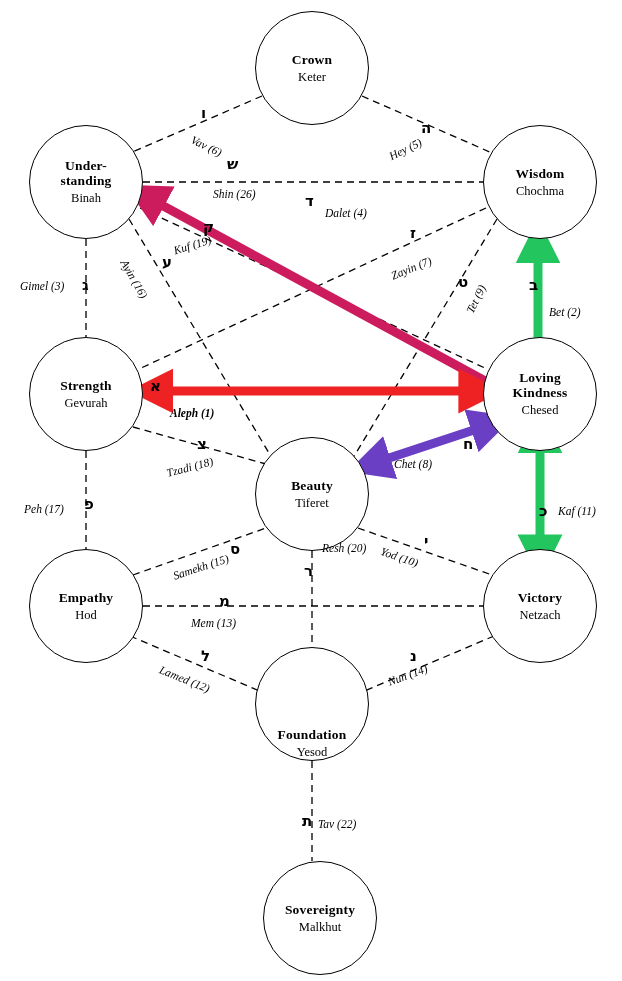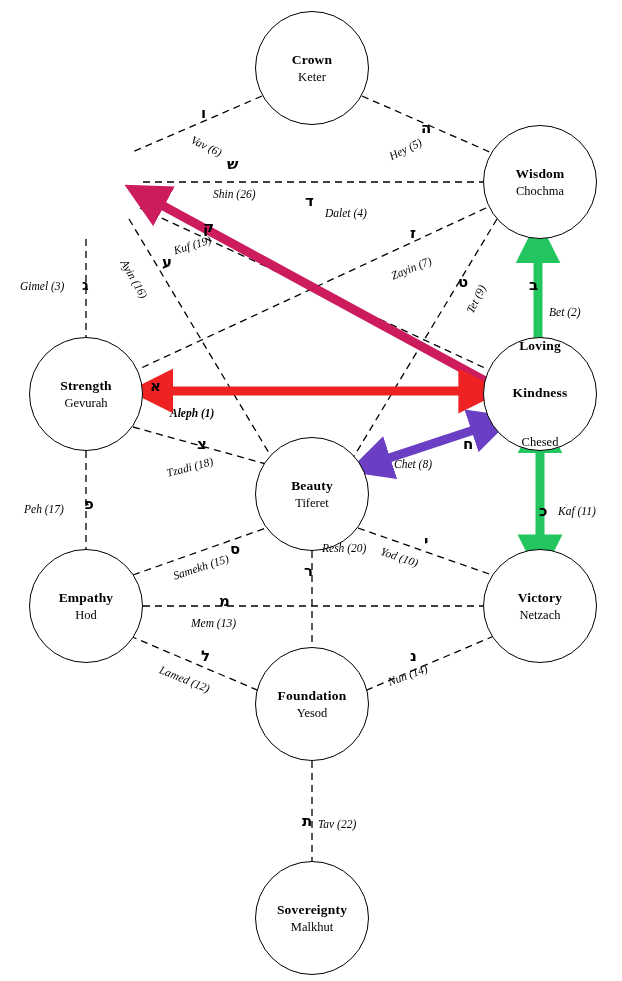--- a/index.html
+++ b/index.html
@@ -148,58 +148,63 @@
       <line x1="540" y1="430" x2="540" y2="556" stroke="#22c55e" stroke-width="9" marker-end="url(#ah-green)" marker-start="url(#ah-green-start)"></line>
       <line x1="368" y1="465" x2="492" y2="424" stroke="#6b3fc4" stroke-width="9" marker-end="url(#ah-purple)" marker-start="url(#ah-purple-start)"></line>
     </g>
   </svg>
 
   <div class="sefira" style="left:255px; top:11px; width:114px; height:114px;">
     <div class="eng">Crown</div>
     <div class="heb">Keter</div>
   </div>
 
+  <div class="sefira" style="left:29px; top:125px; width:114px; height:114px;">
+    <div class="eng">Under-</div>
+    <div class="eng">standing</div>
+    <div class="heb">Binah</div>
+  </div>
 
   <div class="sefira" style="left:483px; top:125px; width:114px; height:114px;">
     <div class="eng">Wisdom</div>
     <div class="heb">Chochma</div>
   </div>
 
   <div class="sefira" style="left:29px; top:337px; width:114px; height:114px;">
     <div class="eng">Strength</div>
     <div class="heb">Gevurah</div>
   </div>
 
-  <div class="sefira" style="left:483px; top:337px; width:114px; height:114px;justify-content:space-between;">
+  <div class="sefira" style="left:483px; top:337px; width:114px; height:114px;">
     <div class="eng">Loving</div>
     <div class="eng">Kindness</div>
     <div class="heb">Chesed</div>
   </div>
 
   <div class="sefira" style="left:255px; top:437px; width:114px; height:114px;">
     <div class="eng">Beauty</div>
     <div class="heb">Tiferet</div>
   </div>
 
   <div class="sefira" style="left:29px; top:549px; width:114px; height:114px;">
     <div class="eng">Empathy</div>
     <div class="heb">Hod</div>
   </div>
 
   <div class="sefira" style="left:483px; top:549px; width:114px; height:114px;">
     <div class="eng">Victory</div>
     <div class="heb">Netzach</div>
   </div>
 
-  <div class="sefira" style="left:255px; top:647px; width:114px; height:114px;">
+  <div class="sefira" style="left:255px; top:647px; width:114px; height:114px;justify-content:flex-end;">
     <div class="eng">Foundation</div>
     <div class="heb">Yesod</div>
   </div>
 
-  <div class="sefira" style="left:255px; top:861px; width:114px; height:114px;">
+  <div class="sefira" style="left:263px; top:861px; width:114px; height:114px;">
     <div class="eng">Sovereignty</div>
     <div class="heb">Malkhut</div>
   </div>
 
   <div class="heb-letter" style="left:201px; top:104px;">ו</div>
   <div class="heb-letter" style="left:421px; top:119px;">ה</div>
   <div class="heb-letter" style="left:227px; top:155px;">ש</div>
   <div class="heb-letter" style="left:305px; top:192px;">ד</div>
   <div class="heb-letter" style="left:82px;  top:276px;">ג</div>
   <div class="heb-letter" style="left:529px; top:276px;">ב</div>

